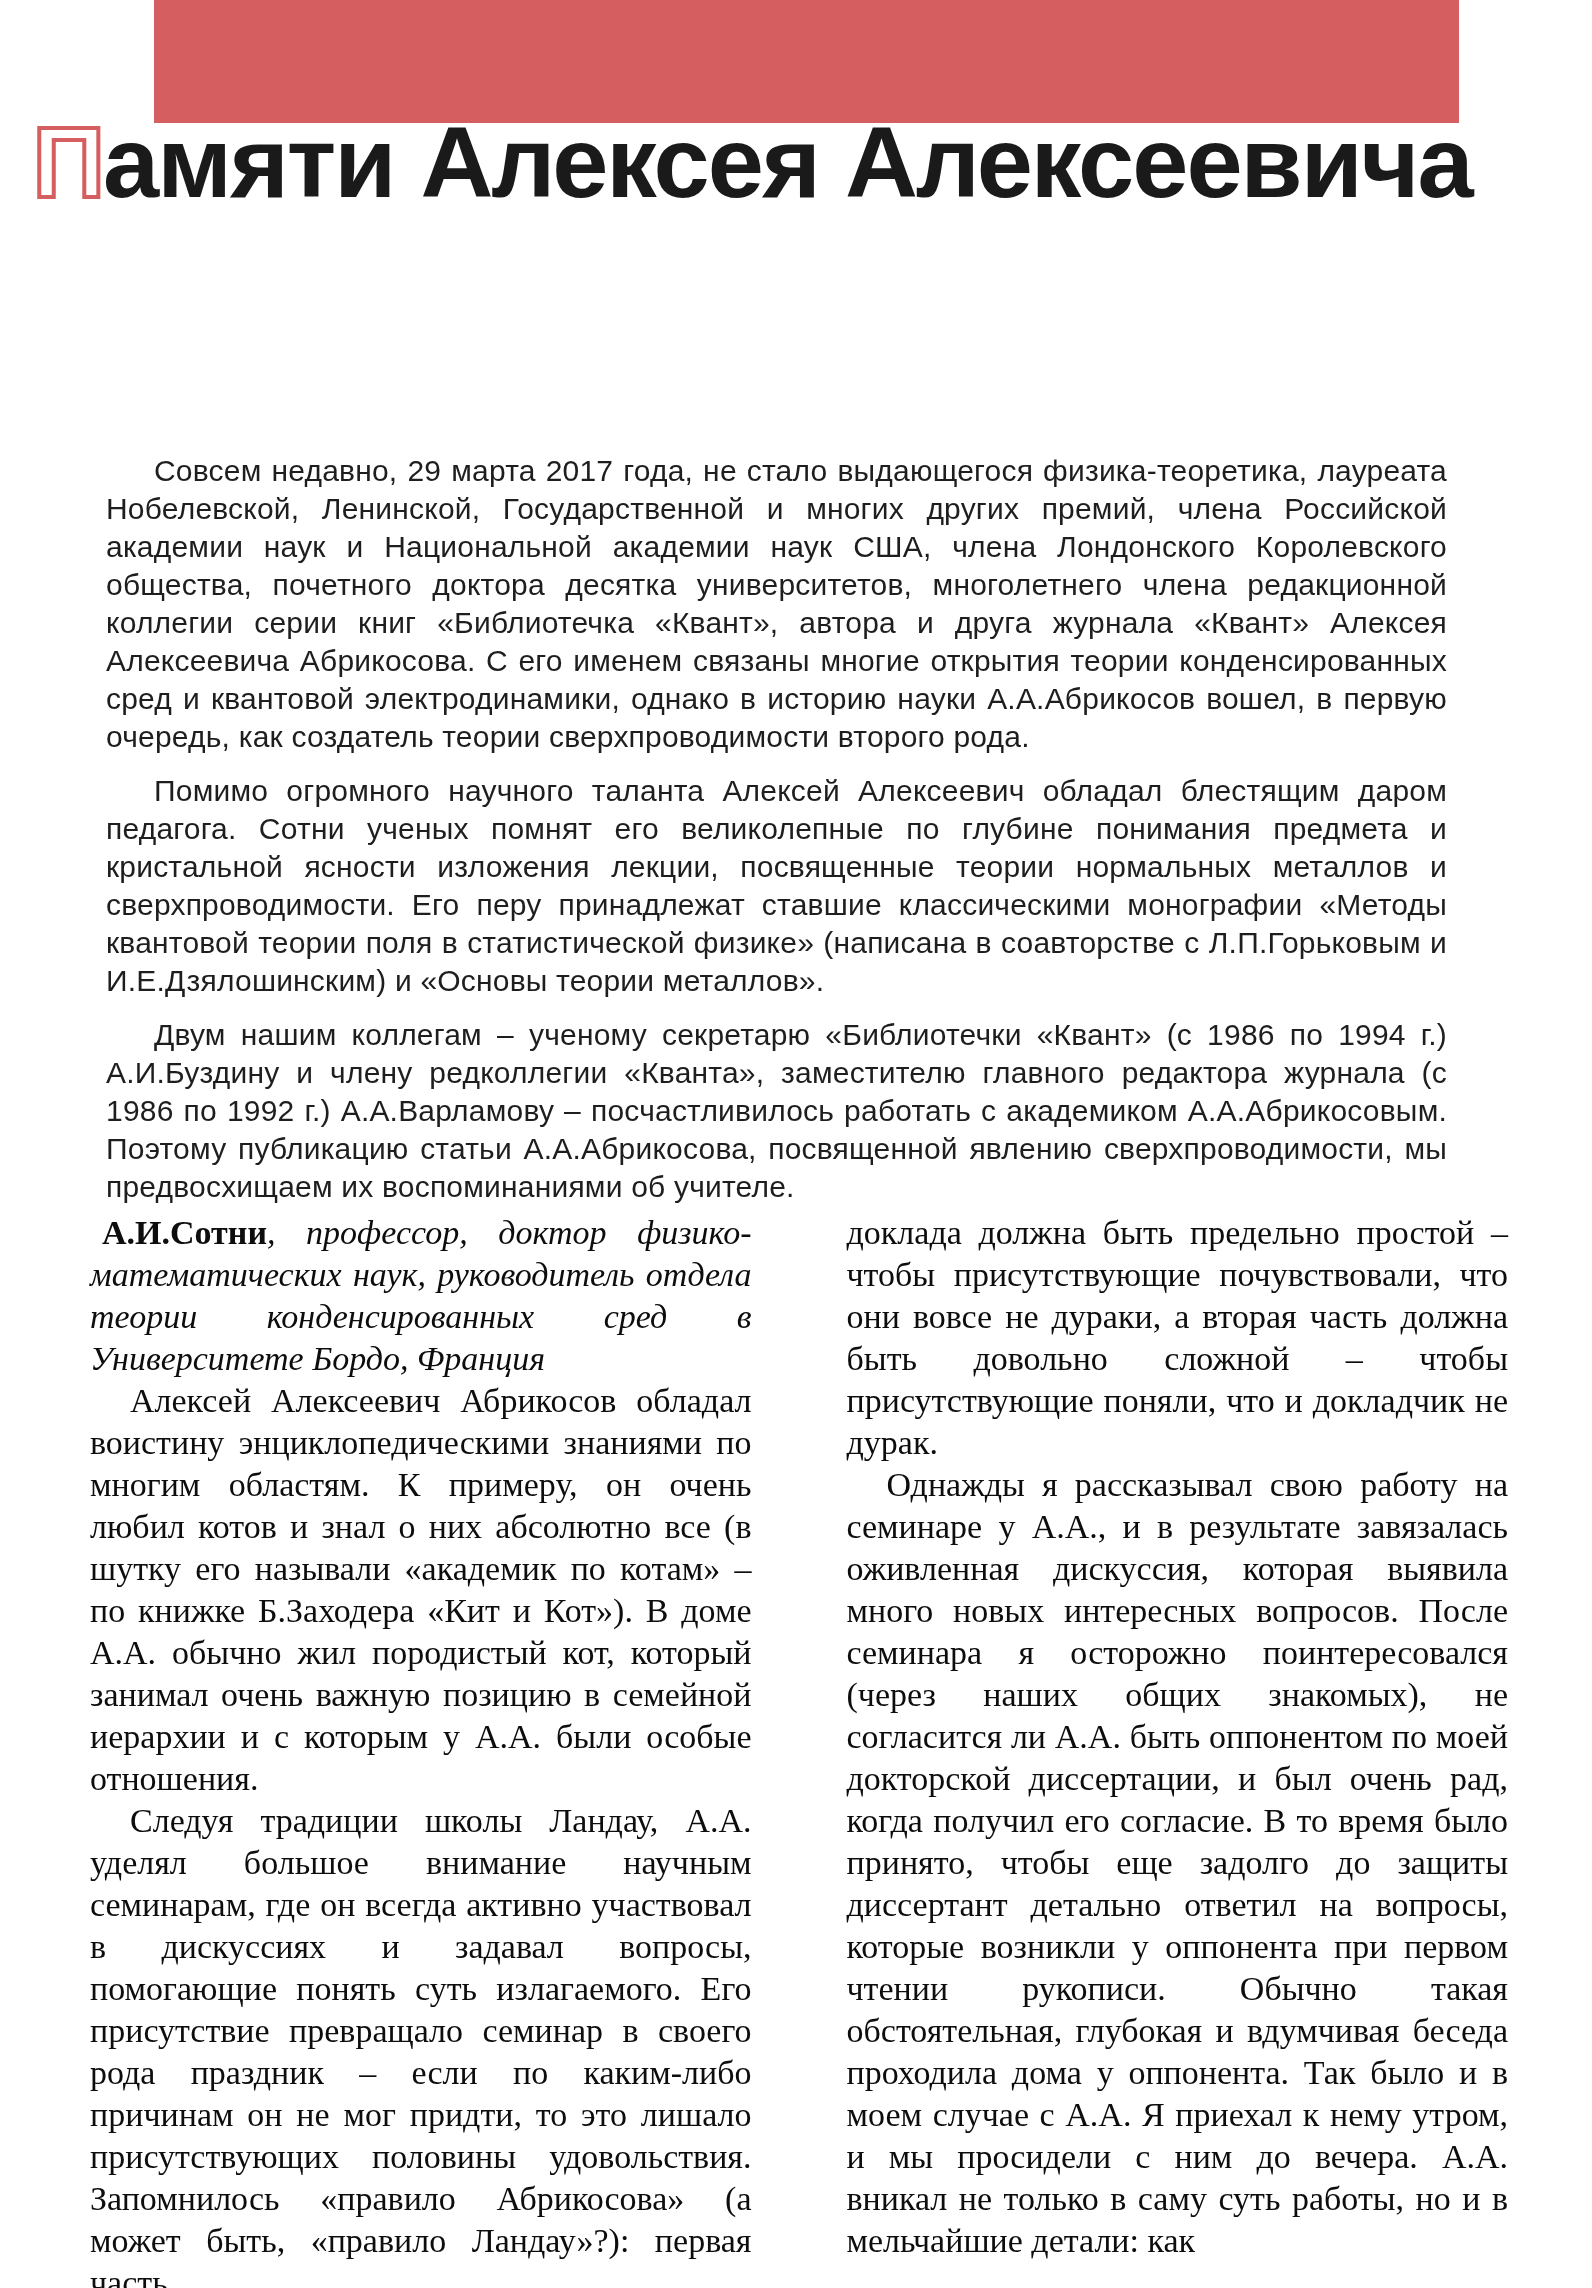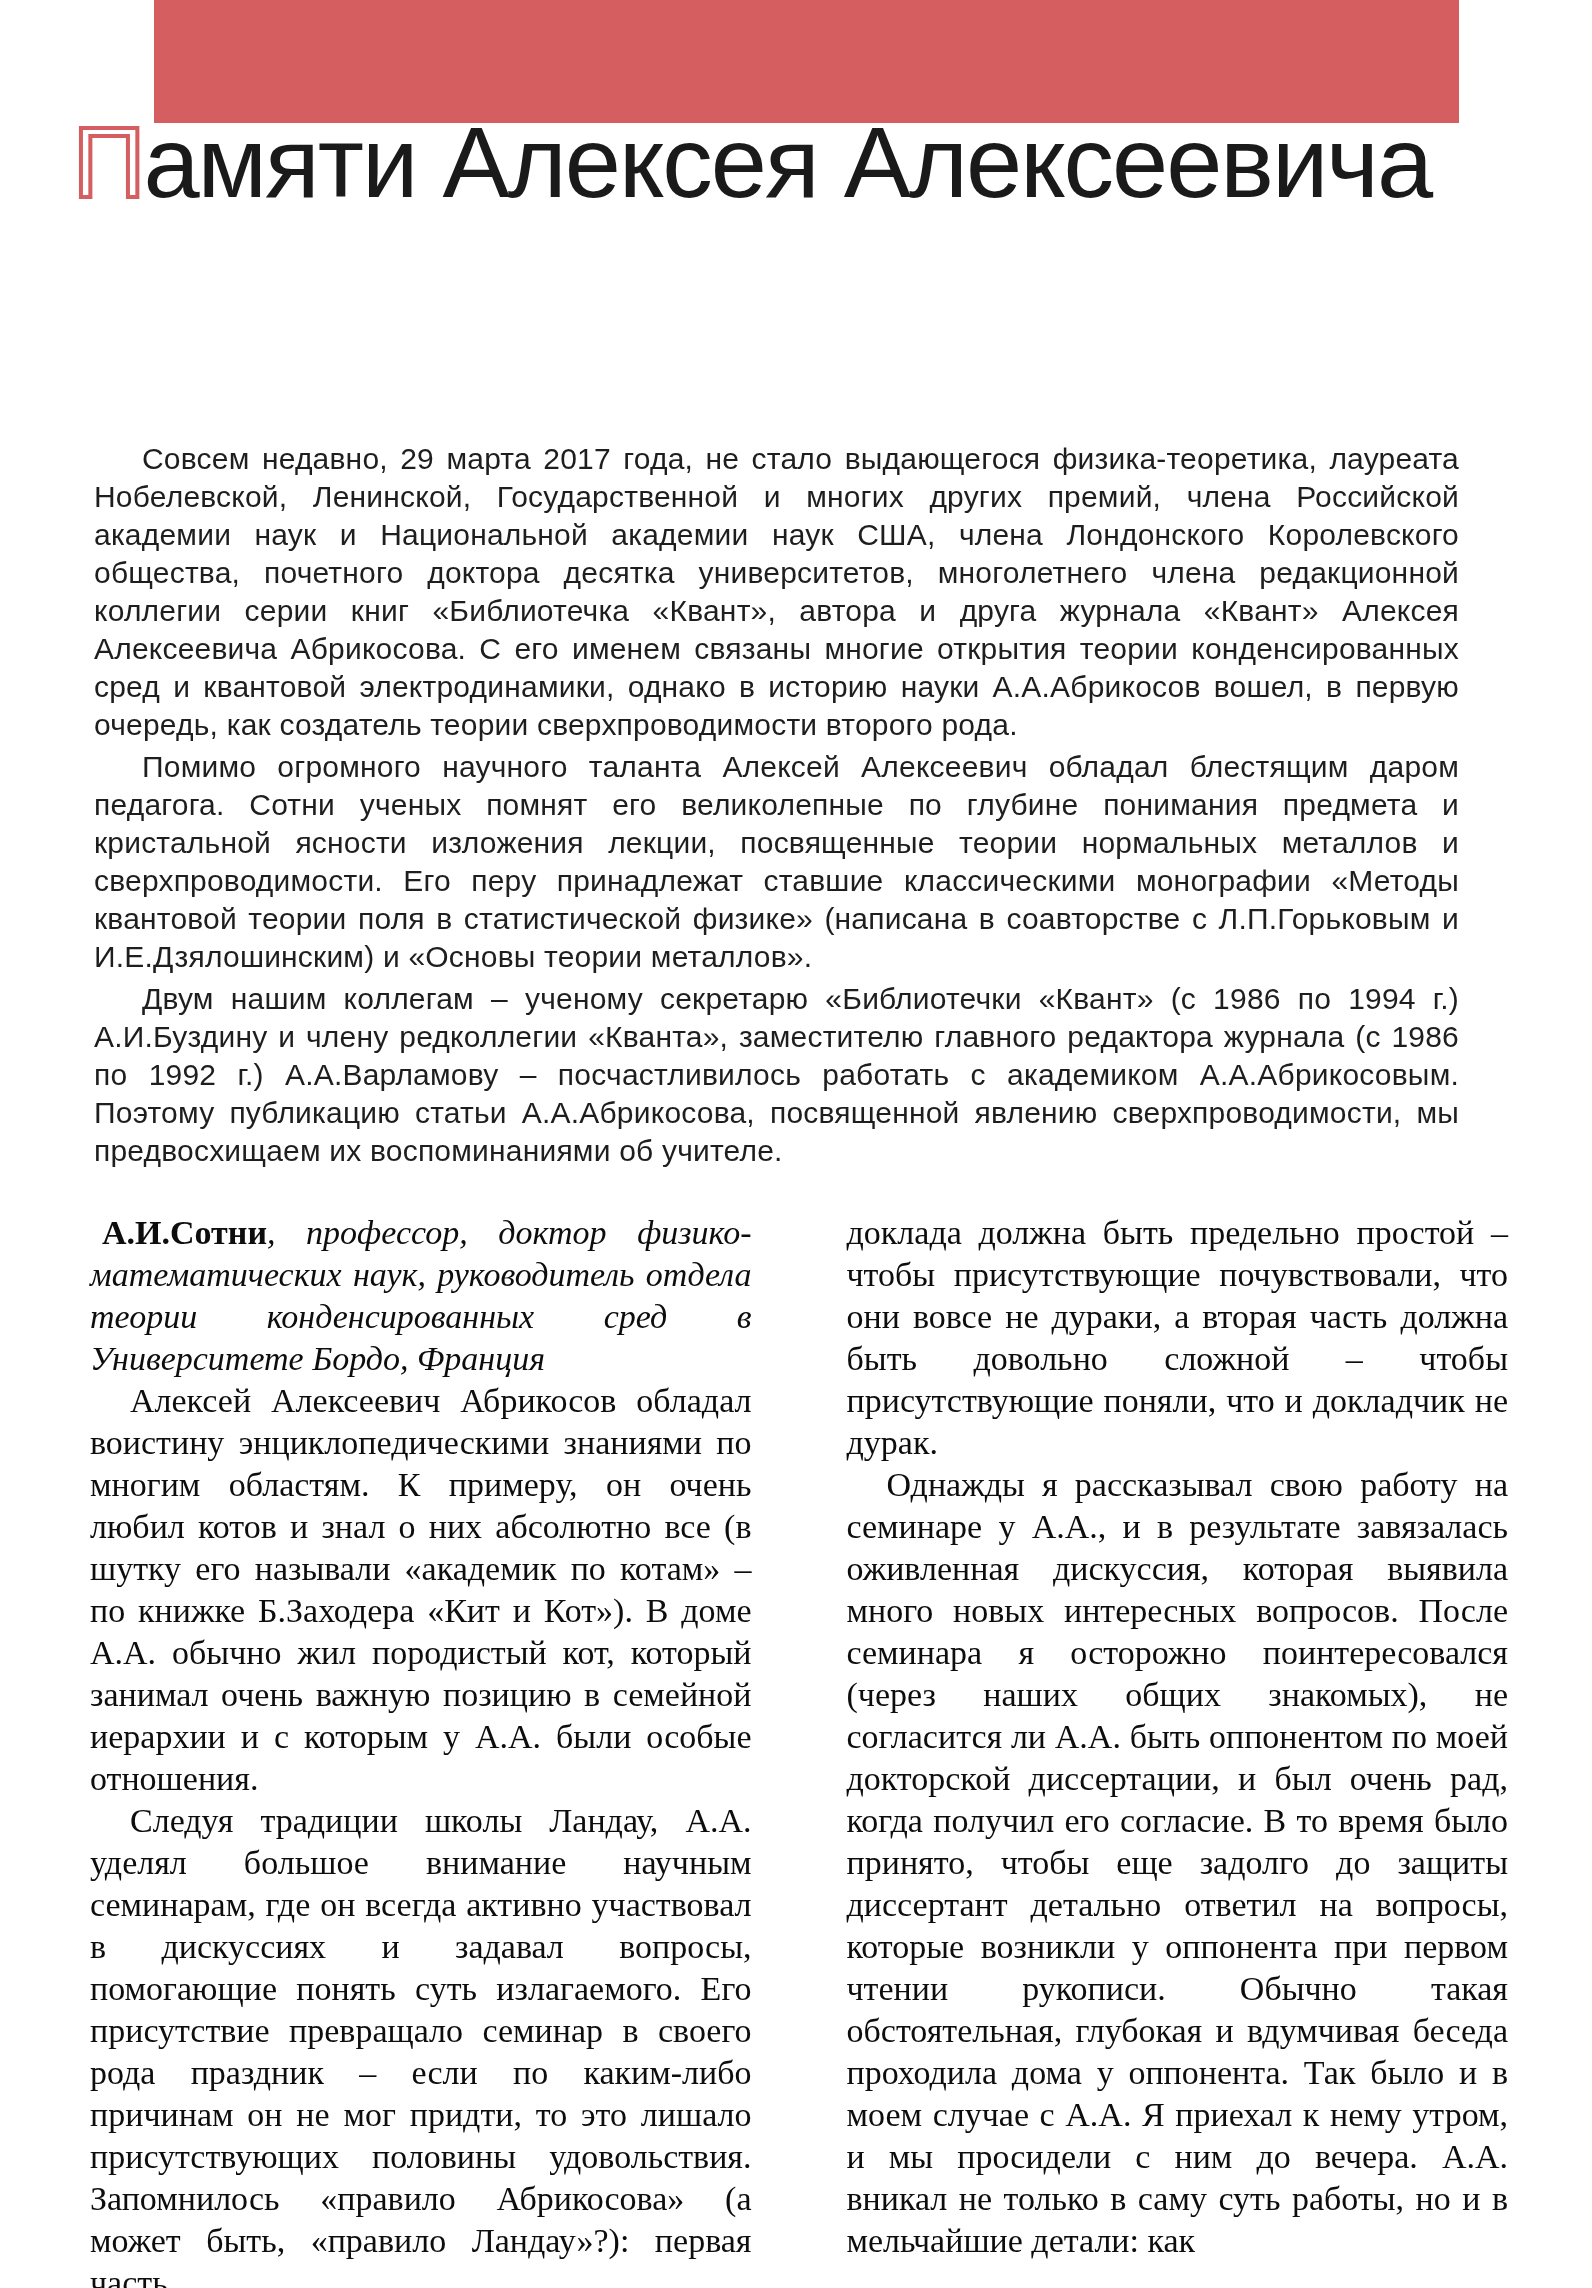--- a/index.html
+++ b/index.html
@@ -25,21 +25,21 @@
   }
   .title {
     position: absolute;
     top: 105px;
     left: 0;
     width: 1504px;
     margin: 0;
     text-align: center;
     font-size: 101px;
     line-height: 115px;
-    font-weight: 400;
+    font-weight: 700;
     letter-spacing: -2px;
     color: #1a1a1a;
   }
   .title-init {
     color: #d55f60;
   }
   @supports (-webkit-text-stroke: 2px red) {
     .title-init {
       color: transparent;
       -webkit-text-stroke: 4px #d55f60;
@@ -50,21 +50,21 @@
     top: 436px;
     left: 90px;
     width: 1373px;
     font-size: 30px;
     line-height: 38px;
     letter-spacing: 0.2px;
     color: #1e1e1e;
     text-align: justify;
   }
   .intro p {
-    margin: 4px;
+    margin: 16px;
     text-indent: 48px;
   }
   .columns {
     position: absolute;
     top: 1212px;
     left: 90px;
     width: 1418px;
     display: flex;
     gap: 95px;
   }

